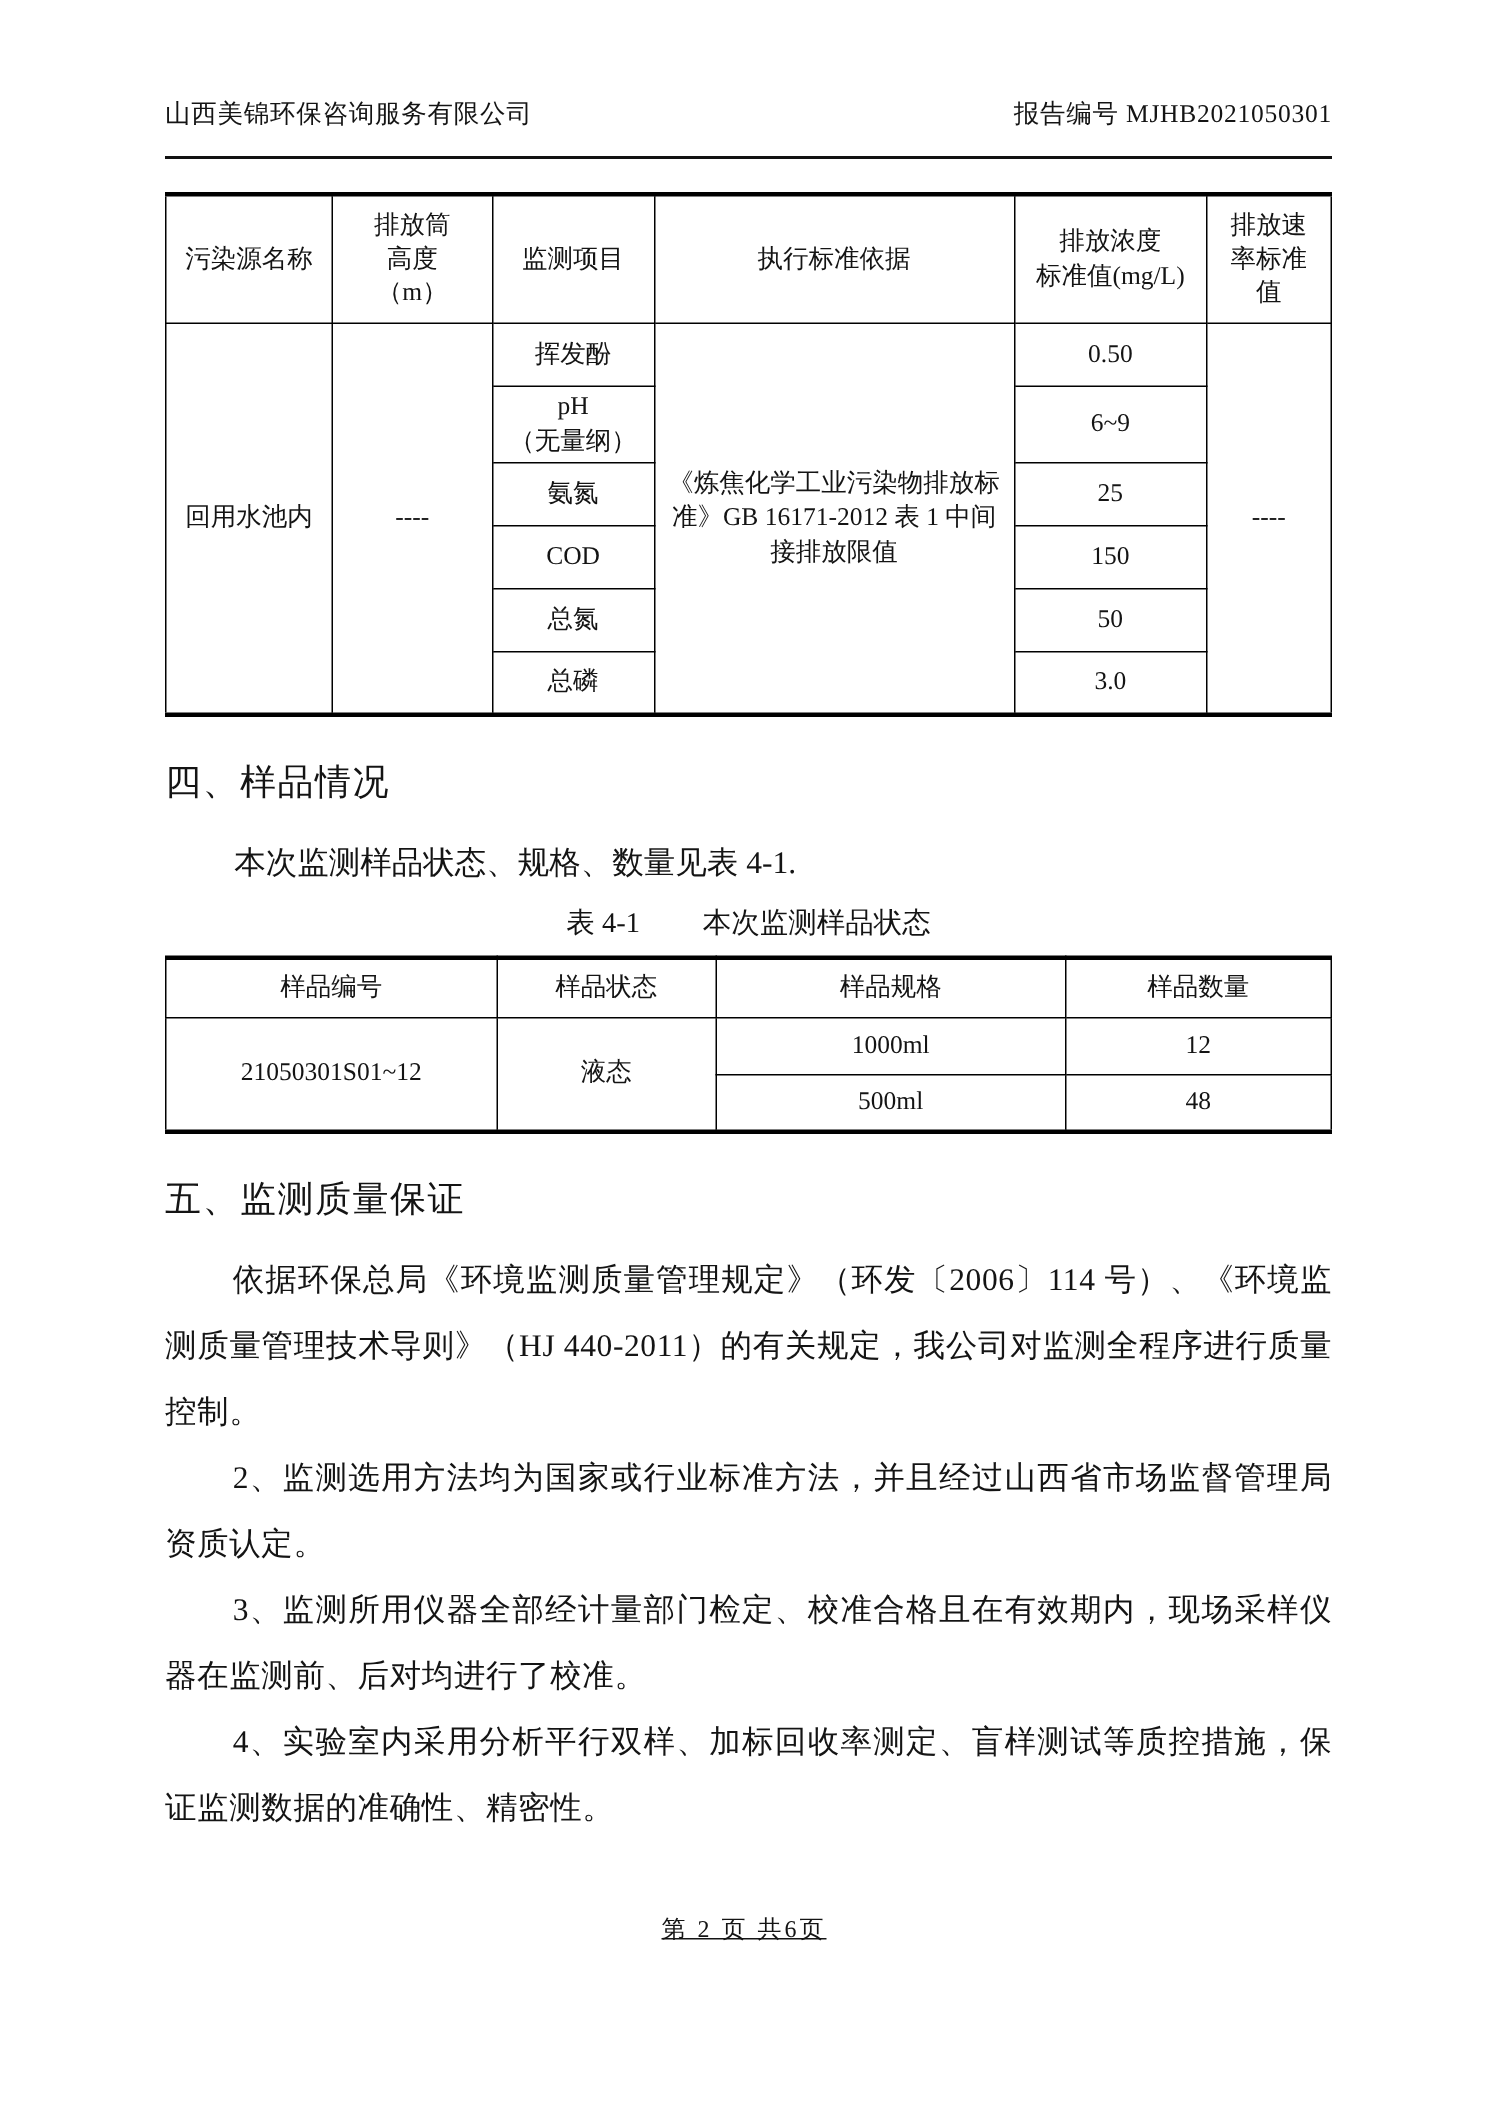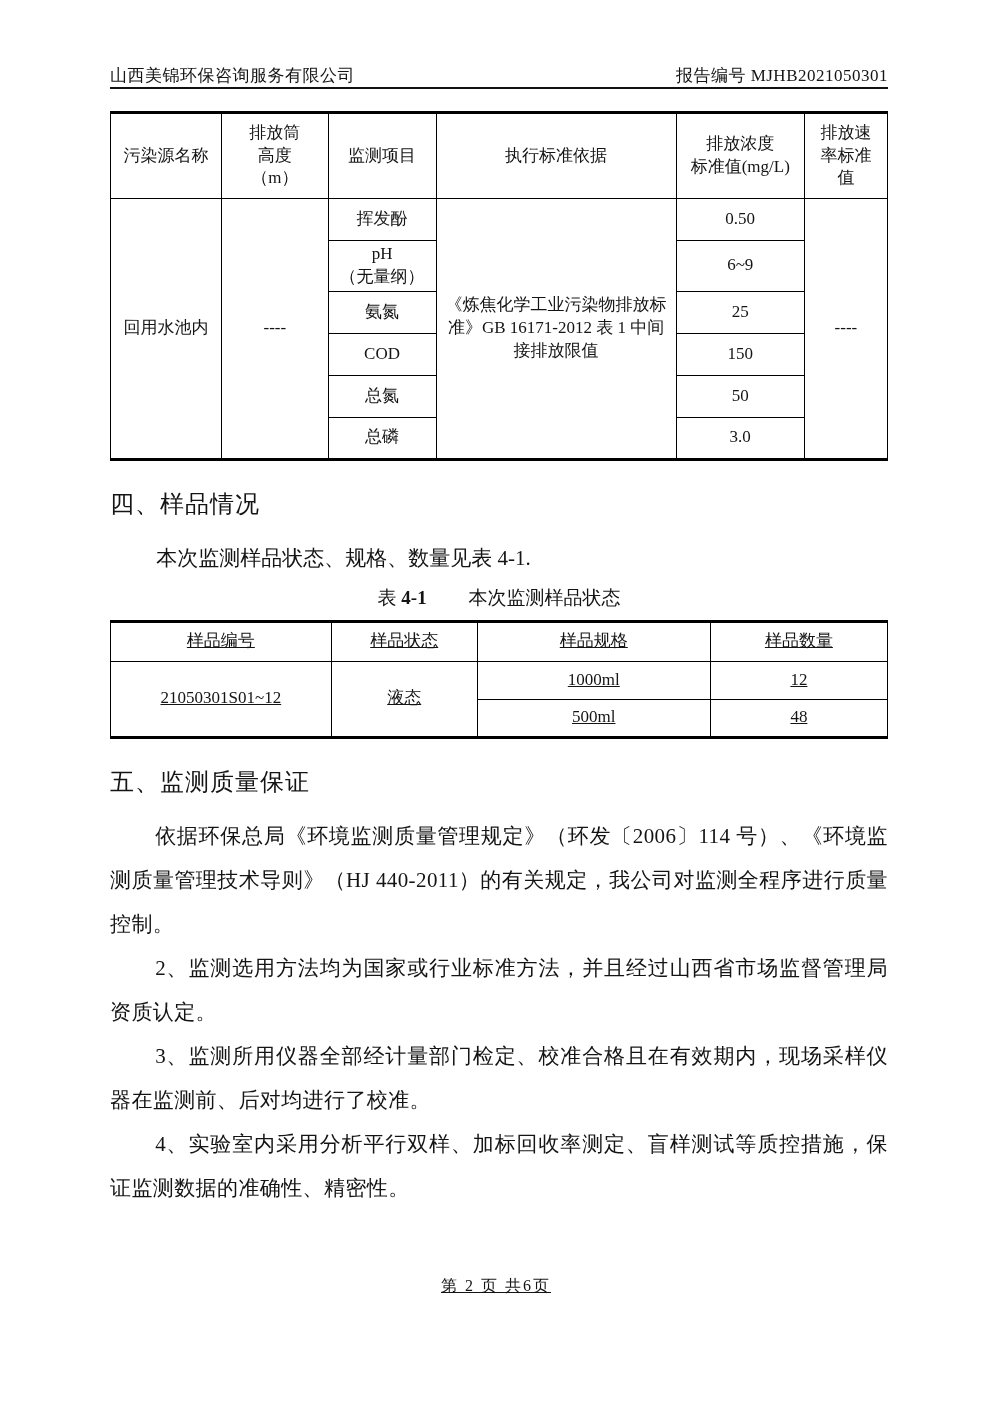--- a/index.html
+++ b/index.html
@@ -13,21 +13,21 @@
     position: relative;
     width: 992px;
     height: 1403px;
     padding: 64px 104px 0 110px;
   }
   
   .doc-header {
     display: flex;
     justify-content: space-between;
     align-items: flex-end;
-    padding-bottom: 0;
+    padding-bottom: 17px;
     border-bottom: 2.5px solid #111;
     font-size: 17px;
     letter-spacing: 0.5px;
   }
   
   table {
     width: 100%;
     border-collapse: collapse;
     table-layout: fixed;
     font-size: 17px;
@@ -41,42 +41,42 @@
     padding: 2px 6px;
     line-height: 1.35;
   }
   table.thick-rule tr:first-child th { border-top: none; }
   table.thick-rule tr:last-child td { border-bottom: none; }
   th:first-child, td:first-child { border-left: 1px solid #000; }
   .preline { white-space: pre-line; }
   .standards-table { margin-top: 22px; }
   .standards-table tr.head th { height: 86px; }
   .standards-table tr.body-row { height: 42px; }
-  .samples-table { margin-top: 9px; text-decoration: underline; }
+  .samples-table { margin-top: 9px; }
   .samples-table tr.head th { height: 40px; }
   .samples-table tr.body-row { height: 38px; }
   
   .section-title {
     margin-top: 27px;
     font-size: 24px;
     font-weight: normal;
     letter-spacing: 1px;
     font-family: Liberation Serif, serif;
   }
   .intro-line {
     margin-top: 24px;
     font-size: 21px;
     text-indent: 2.2em;
   }
   .table-caption {
     margin-top: 13px;
     text-align: center;
     font-size: 19px;
   }
-  .table-caption .num { font-weight: bold; }
+  .table-caption .num { font-weight: normal; }
   .table-caption .cap-gap { display: inline-block; width: 2.2em; }
   .body-paragraphs { margin-top: 16px; }
   .body-paragraphs p {
     font-size: 21px;
     line-height: 44px;
     text-indent: 2.15em;
     text-align: justify;
     letter-spacing: 0.4px;
   }
   

